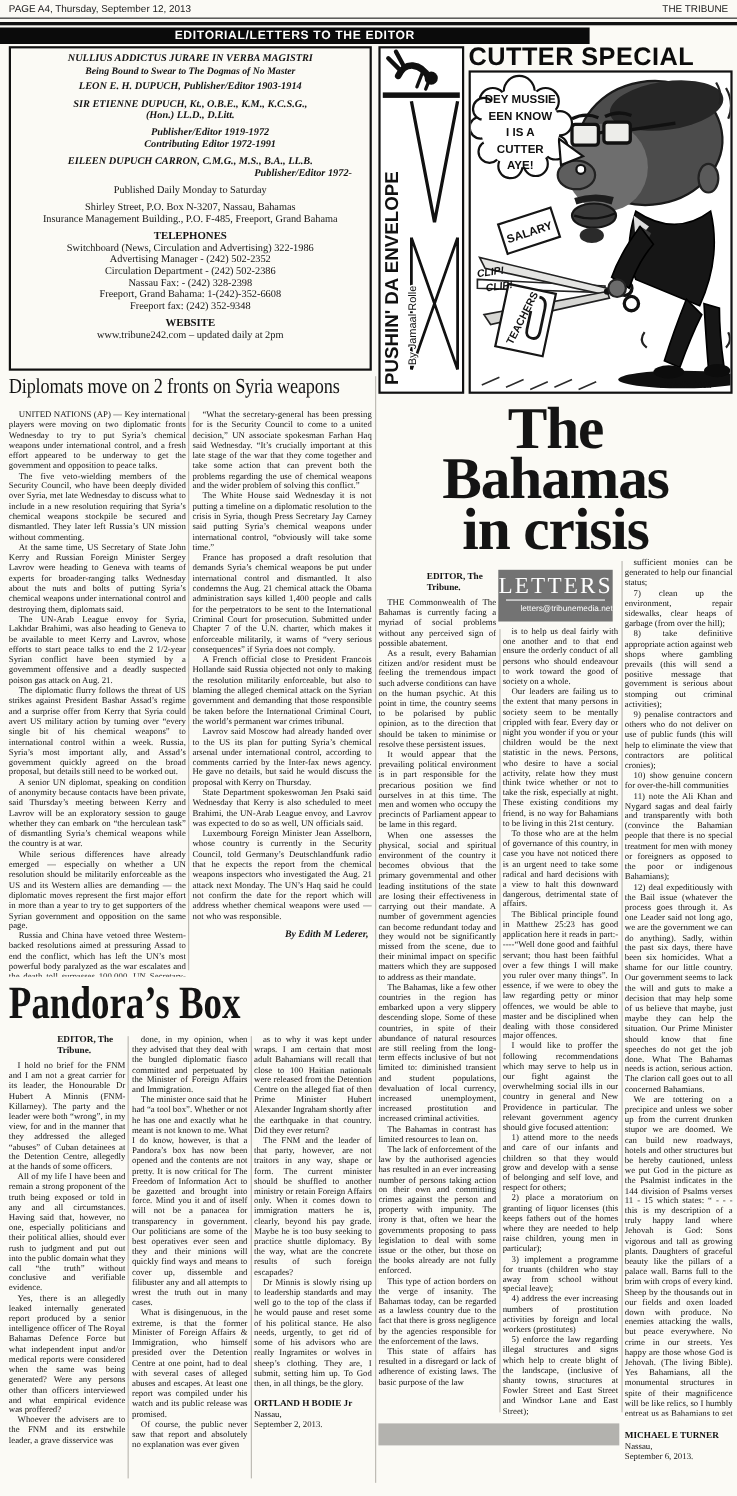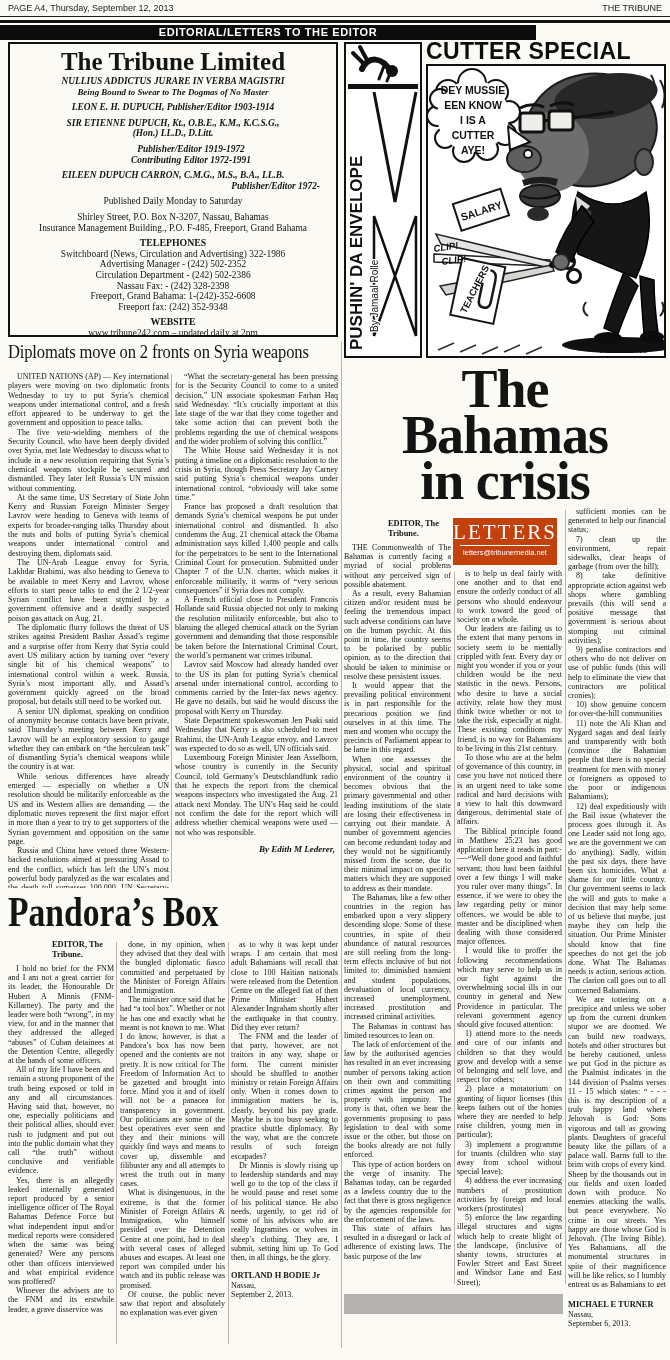--- a/index.html
+++ b/index.html
@@ -68,21 +68,21 @@
 
   
   .strip { left:344px; top:42px; width:78px; height:316px; border:2px solid #111; background:#fff; }
   .cartoon-title { left:426px; top:39px; width:240px; height:24px;
     font:900 23px/24px "Liberation Sans",sans-serif; letter-spacing:.4px; color:#0c0c0c; white-space:nowrap; overflow:hidden; }
   .panel { left:426px; top:64px; width:240px; height:294px; border:2px solid #111; background:#fff; }
 
   
   .bah-headline { left:344px; top:366px; width:322px; height:140px; text-align:center;
     font-weight:bold; font-size:54px; line-height:46px; letter-spacing:-1px; }
-  .letters-box { left:453px; top:518px; width:104px; height:47px; background:#c2410c; color:#fff; text-align:center; overflow:hidden; }
+  .letters-box { left:453px; top:518px; width:104px; height:47px; background:#737373; color:#fff; text-align:right; overflow:hidden; }
   .letters-title { font-family:"Liberation Serif",serif; font-size:21px; line-height:24px; letter-spacing:2px; margin-top:2px; }
   .letters-hr { height:1px; background:#fff; margin:1px 7px 2px 7px; }
   .letters-email { font:7.5px/9px "Liberation Sans",sans-serif; }
   .let1 { left:344px; top:519px; width:107px; height:768px; }
   .let2 { left:457px; top:569px; width:105px; height:718px; }
   .let3 { left:568px; top:507px; width:98px;  height:780px; }
   .let-rule1 { left:454px; top:572px; height:712px; }
   .let-rule2 { left:565px; top:510px; height:774px; }
   .letter-sig { left:568px; top:1291px; width:98px; }
   .gray-bar { left:344px; top:1294px; width:219px; height:20px; background:#b3b2ae; }
@@ -94,21 +94,20 @@
 
 <div class="page">
 
   <div class="abs ph-left">PAGE A4, Thursday, September 12, 2013</div>
   <div class="abs ph-right">THE TRIBUNE</div>
   <div class="abs rule-thin"></div>
   <div class="abs rule-thick"></div>
   <div class="abs banner">EDITORIAL/LETTERS TO THE EDITOR</div>
 
   <div class="abs masthead">
-    <div class="m-title">The Tribune Limited</div>
     <div class="m-bi">NULLIUS ADDICTUS JURARE IN VERBA MAGISTRI</div>
     <div class="m-bi2">Being Bound to Swear to The Dogmas of No Master</div>
     <div class="m-gap"></div>
     <div class="m-bi">LEON E. H. DUPUCH, Publisher/Editor 1903-1914</div>
     <div class="m-gap"></div>
     <div class="m-bi">SIR ETIENNE DUPUCH, Kt., O.B.E., K.M., K.C.S.G.,</div>
     <div class="m-bi">(Hon.) LL.D., D.Litt.</div>
     <div class="m-gap"></div>
     <div class="m-bi m-shift">Publisher/Editor 1919-1972</div>
     <div class="m-bi m-shift">Contributing Editor 1972-1991</div>
@@ -134,21 +133,21 @@
     <div class="m-b">WEBSITE</div>
     <div class="m-r">www.tribune242.com – updated daily at 2pm</div>
   </div>
 
   <div class="abs syria-headline">
     <span>Diplomats move on 2 fronts on Syria weapons</span>
   </div>
   <div class="abs newscol syr1">
       <p>UNITED NATIONS (AP) — Key international players were moving on two diplomatic fronts Wednesday to try to put Syria’s chemical weapons under international control, and a fresh effort appeared to be underway to get the government and opposition to peace talks.</p>
       <p>The five veto-wielding members of the Security Council, who have been deeply divided over Syria, met late Wednesday to discuss what to include in a new resolution requiring that Syria’s chemical weapons stockpile be secured and dismantled. They later left Russia’s UN mission without commenting.</p>
-      <p>At the same time, US Secretary of State John Kerry and Russian Foreign Minister Sergey Lavrov were heading to Geneva with teams of experts for broader-ranging talks Thursday about the nuts and bolts of putting Syria’s chemical weapons under international control and destroying them, diplomats said.</p>
+      <p>At the same time, US Secretary of State John Kerry and Russian Foreign Minister Sergey Lavrov were heading to Geneva with teams of experts for broader-ranging talks Wednesday about the nuts and bolts of putting Syria’s chemical weapons under international control and destroying them, diplomats said.</p>
       <p>The UN-Arab League envoy for Syria, Lakhdar Brahimi, was also heading to Geneva to be available to meet Kerry and Lavrov, whose efforts to start peace talks to end the 2 1/2-year Syrian conflict have been stymied by a government offensive and a deadly suspected poison gas attack on Aug. 21.</p>
       <p>The diplomatic flurry follows the threat of US strikes against President Bashar Assad’s regime and a surprise offer from Kerry that Syria could avert US military action by turning over “every single bit of his chemical weapons” to international control within a week. Russia, Syria’s most important ally, and Assad’s government quickly agreed on the broad proposal, but details still need to be worked out.</p>
       <p>A senior UN diplomat, speaking on condition of anonymity because contacts have been private, said Thursday’s meeting between Kerry and Lavrov will be an exploratory session to gauge whether they can embark on “the herculean task” of dismantling Syria’s chemical weapons while the country is at war.</p>
       <p>While serious differences have already emerged — especially on whether a UN resolution should be militarily enforceable as the US and its Western allies are demanding — the diplomatic moves represent the first major effort in more than a year to try to get supporters of the Syrian government and opposition on the same page.</p>
       <p>Russia and China have vetoed three Western-backed resolutions aimed at pressuring Assad to end the conflict, which has left the UN’s most powerful body paralyzed as the war escalates and the death toll surpasses 100,000. UN Secretary-General Ban Ki-moon earlier this week called the council’s paralysis embarrassing.</p>
     </div>
   <div class="abs newscol syr2">
     <div>
         <p>“What the secretary-general has been pressing for is the Security Council to come to a united decision,” UN associate spokesman Farhan Haq said Wednesday. “It’s crucially important at this late stage of the war that they come together and take some action that can prevent both the problems regarding the use of chemical weapons and the wider problem of solving this conflict.”</p>
         <p>The White House said Wednesday it is not putting a timeline on a diplomatic resolution to the crisis in Syria, though Press Secretary Jay Carney said putting Syria’s chemical weapons under international control, “obviously will take some time.”</p>

